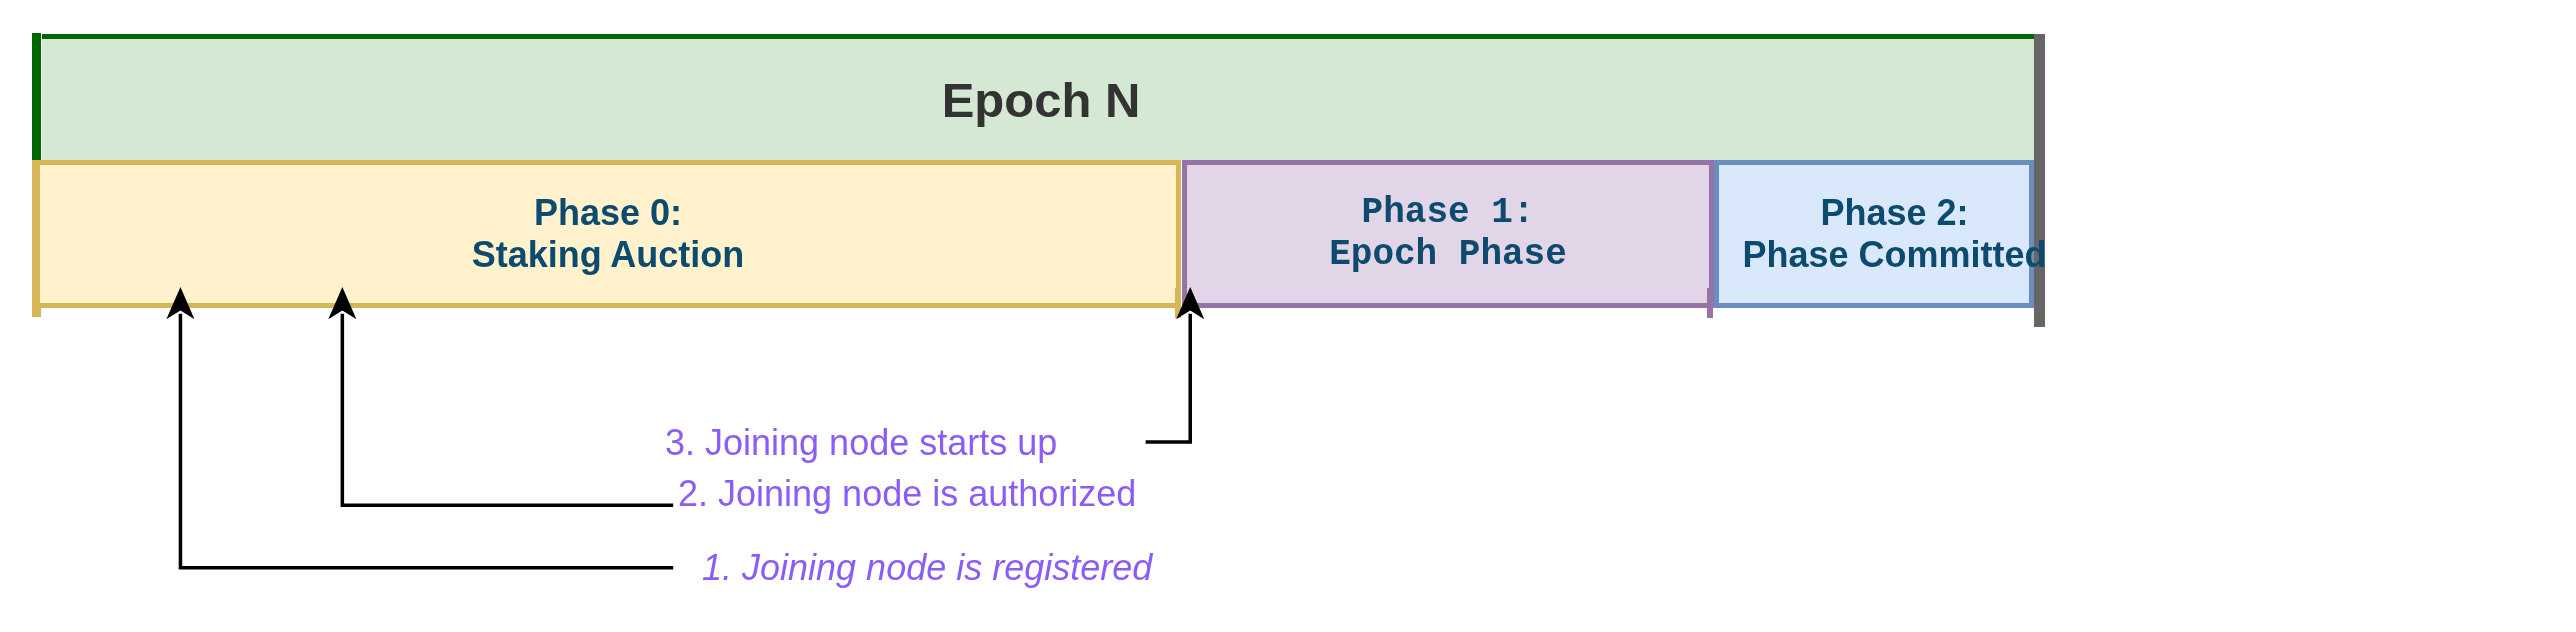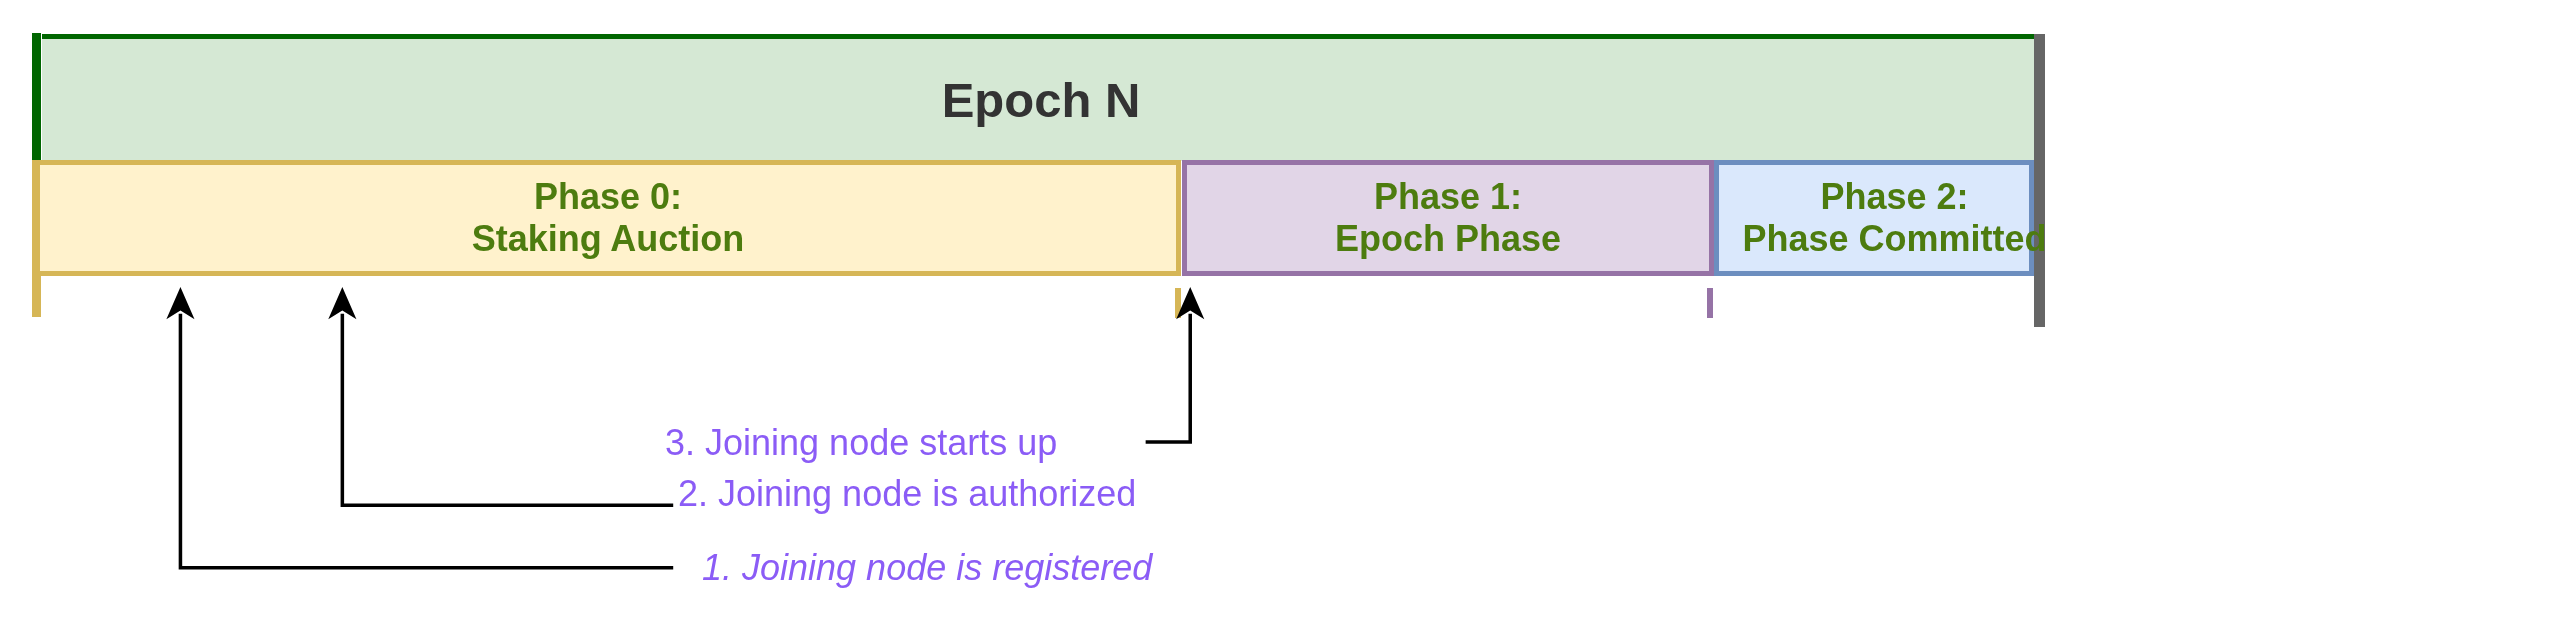--- a/index.html
+++ b/index.html
@@ -20,27 +20,27 @@
     left:2045px;top:34px;width:496px;height:129px;
     background:var(--next_epoch_fill,#f5f5f5);
     border-top:5.5px solid var(--next_epoch_stroke,#666666);
     border-bottom:5.5px solid var(--next_epoch_stroke,#666666);
   }
   .marker{position:absolute;}
   #markerGreen{left:32px;top:33px;width:9.4px;height:128px;background:var(--epoch_stroke,#006600);}
   #markerGold{left:32px;top:160px;width:9.4px;height:157px;background:var(--phase0_stroke,#d6b656);}
   #divider{left:2034px;top:34px;width:11px;height:293px;background:var(--next_epoch_stroke,#666666);}
   .phase{
-    position:absolute;top:160px;height:116px;box-sizing:border-box;
+    position:absolute;top:160px;height:148px;box-sizing:border-box;
     display:flex;flex-direction:column;align-items:center;justify-content:center;
-    font-weight:bold;font-size:36px;line-height:42px;color:#4d7c0f;text-align:center;
+    font-weight:bold;font-size:36px;line-height:42px;color:#0c4a6e;text-align:center;
     white-space:nowrap;
   }
   #phase0{left:35px;width:1146px;background:var(--phase0_fill,#fff2cc);border:5.5px solid var(--phase0_stroke,#d6b656);}
-  #phase1{left:1182px;width:532px;background:var(--phase1_fill,#e1d5e7);border:5.5px solid var(--phase1_stroke,#9673a6);}
+  #phase1{left:1182px;width:532px;background:var(--phase1_fill,#e1d5e7);border:5.5px solid var(--phase1_stroke,#9673a6);font-family:Liberation Mono, monospace;}
   #phase2{left:1714px;width:320px;background:var(--phase2_fill,#dae8fc);border:5.5px solid var(--phase2_stroke,#6c8ebf);padding-left:41px;}
   .tick{position:absolute;top:288px;width:6.3px;height:30px;}
   #tick0{left:1175px;background:var(--phase0_stroke,#d6b656);}
   #tick1{left:1707px;background:var(--phase1_stroke,#9673a6);}
   .arrows{position:absolute;left:0;top:0;}
   .arrows path{stroke:var(--arrow,#000000);stroke-width:4.5;fill:none;}
   .arrows polygon{fill:var(--arrow,#000000);stroke:none;}
   .event-label{
     position:absolute;font-size:36px;line-height:44px;color:#8b5cf6;white-space:nowrap;
   }

